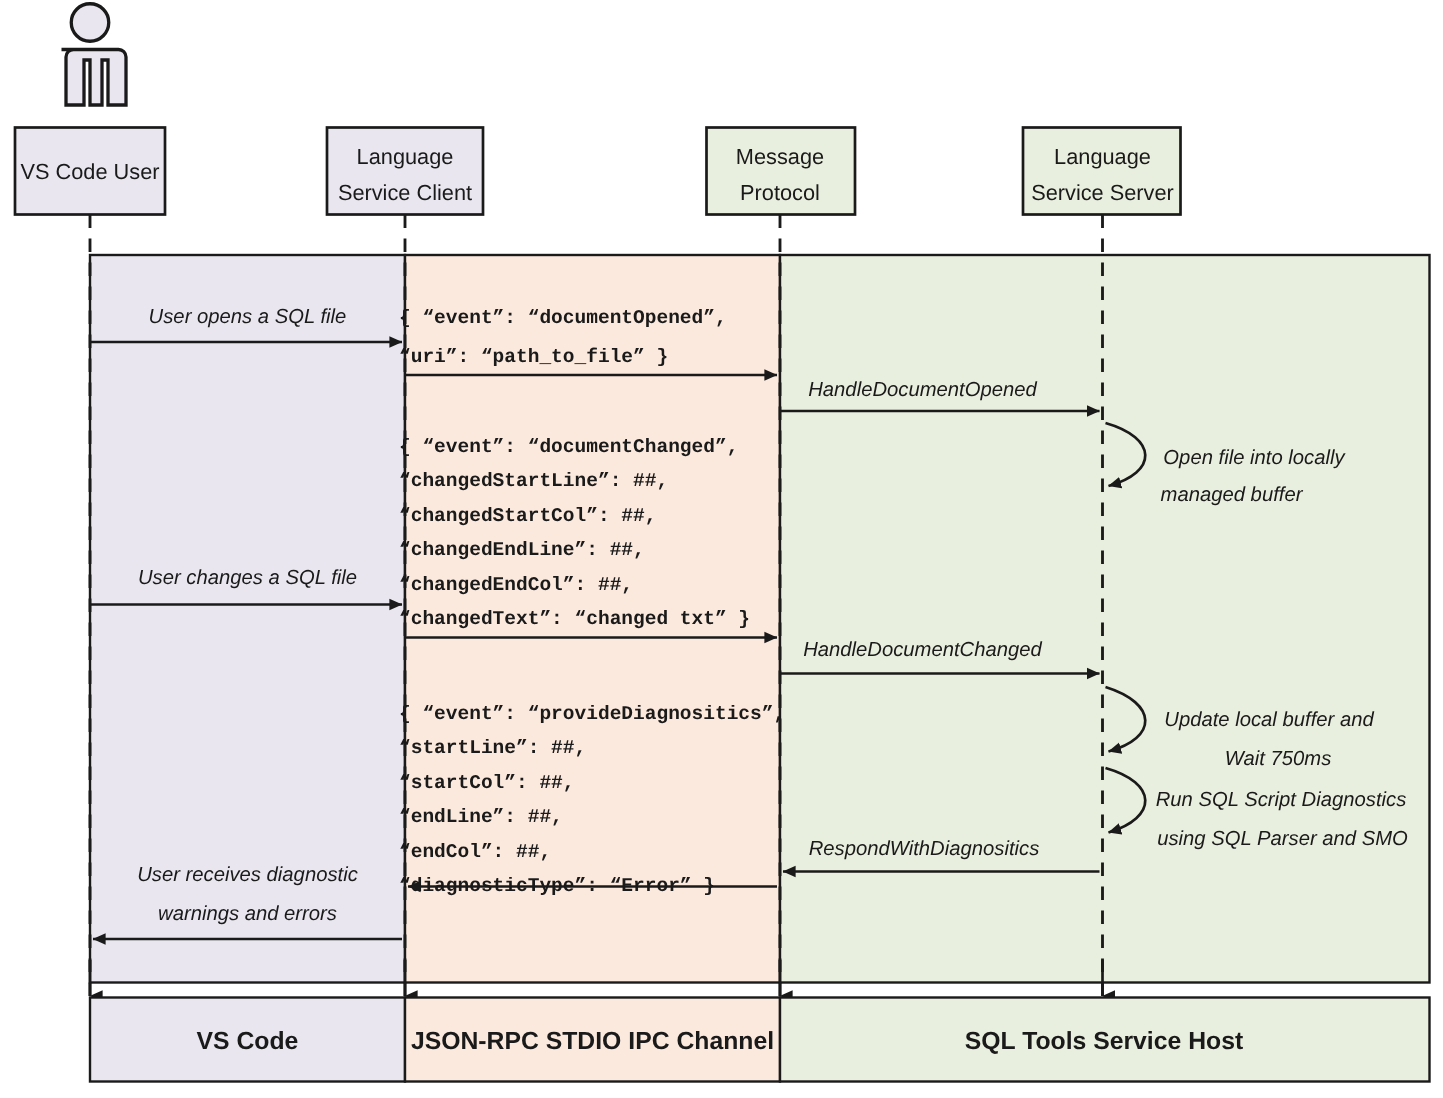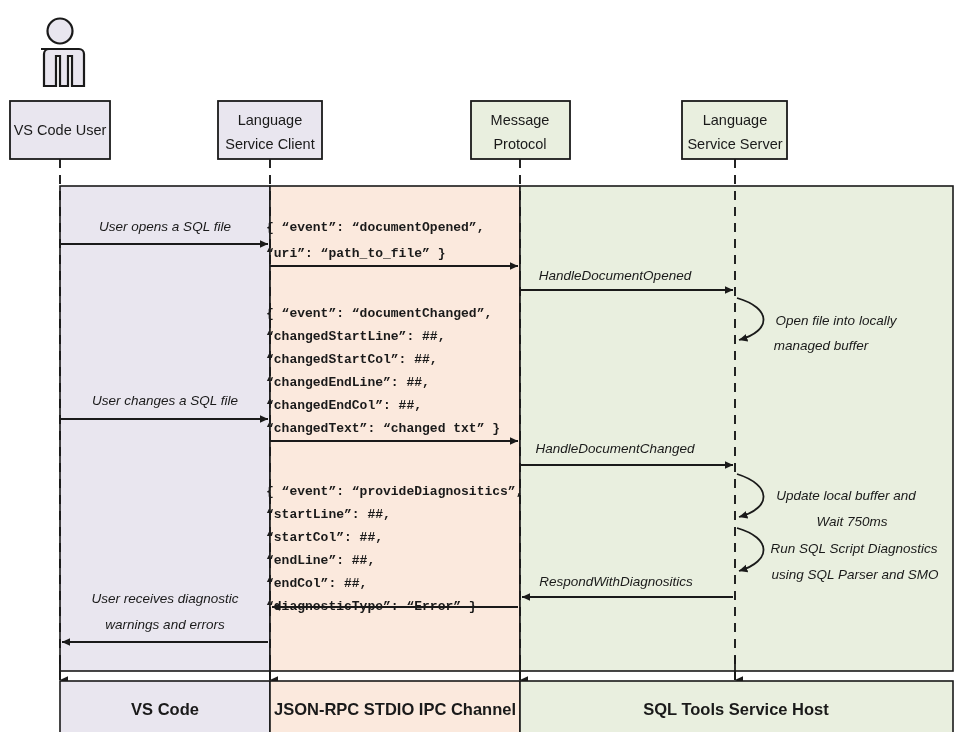--- a/index.html
+++ b/index.html
@@ -10,21 +10,20 @@
   body {
     width: 962px;
     height: 732px;
     font-family: "Liberation Sans", sans-serif;
     overflow: hidden;
   }
   #diagram-root {
     position: relative;
     width: 962px;
     height: 696px;
-    margin-top: 16px;
   }
   svg#seq-svg {
     display: block;
     width: 962px;
     height: 732px;
   }
   .band { stroke: #1a1a1a; stroke-width: 1.6; }
   .lifeline-box { fill: #e9e6ef; stroke: #1a1a1a; stroke-width: 1.8; }
   .lifeline-box-green { fill: #e9efdf; stroke: #1a1a1a; stroke-width: 1.8; }
   .lifeline-dash {

